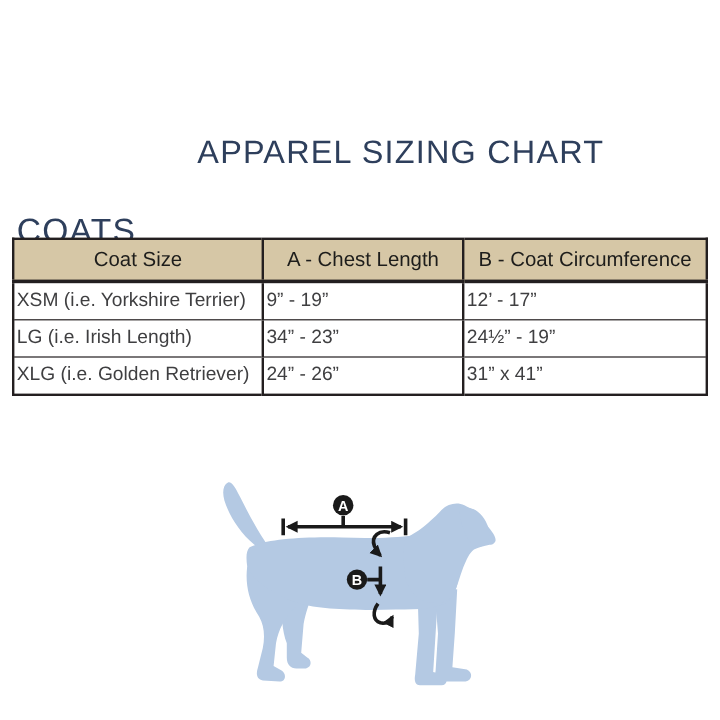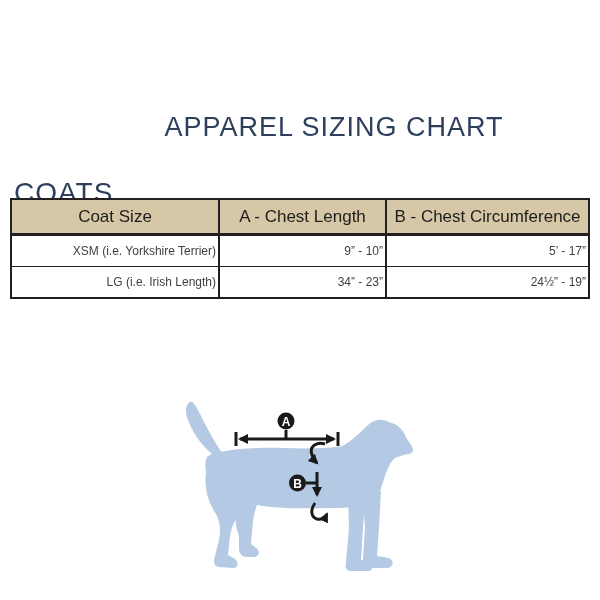--- a/index.html
+++ b/index.html
@@ -51,23 +51,23 @@
     font-weight: 400;
     font-size: 17px;
     height: 33px;
     text-align: center;
     border-left: 2px solid var(--table_border, #231f20);
     border-bottom: 3px solid var(--table_border, #231f20);
     padding: 0;
   }
   table.sizing td {
     color: var(--cell_text, #3f3f41);
-    font-size: 12px;
+    font-size: 16px;
     height: 30px;
-    text-align: right;
+    text-align: left;
     border-left: 2px solid var(--table_border, #231f20);
     border-bottom: 1.5px solid var(--table_border, #231f20);
     padding: 0 2px;
     white-space: nowrap;
     margin-left: 19px;
   }
   table.sizing th:first-child, table.sizing td:first-child { border-left: none; }
   .dog-diagram {
     position: absolute;
     top: 388px;
@@ -97,33 +97,38 @@
   <table class="sizing">
     <colgroup>
         <col class="c1">
         <col class="c2">
         <col class="c3">
       </colgroup>
     <thead>
       <tr>
         <th>Coat Size</th>
         <th>A - Chest Length</th>
-        <th>B - Chest Circumference</th>
+        <th>B - Coat Circumference</th>
       </tr>
     </thead>
     <tbody>
       <tr>
         <td>XSM (i.e. Yorkshire Terrier)</td>
-        <td>9” - 10”</td>
-        <td>5’ - 17”</td>
+        <td>9” - 19”</td>
+        <td>12’ - 17”</td>
       </tr>
       <tr>
         <td>LG (i.e. Irish Length)</td>
         <td>34” - 23”</td>
         <td>24½” - 19”</td>
+      </tr>
+      <tr>
+        <td>XLG (i.e. Golden Retriever)</td>
+        <td>24” - 26”</td>
+        <td>31” x 41”</td>
       </tr>
     </tbody>
   </table>
 
   <svg class="dog-diagram" viewBox="0 0 300 200" xmlns="http://www.w3.org/2000/svg">
     <defs>
       <marker id="arr" markerUnits="userSpaceOnUse" markerWidth="14" markerHeight="12" refX="8" refY="5" orient="auto-start-reverse">
         <path d="M0,0 L10,5 L0,10 Z" fill="#1a1a1a"></path>
       </marker>
     </defs>

